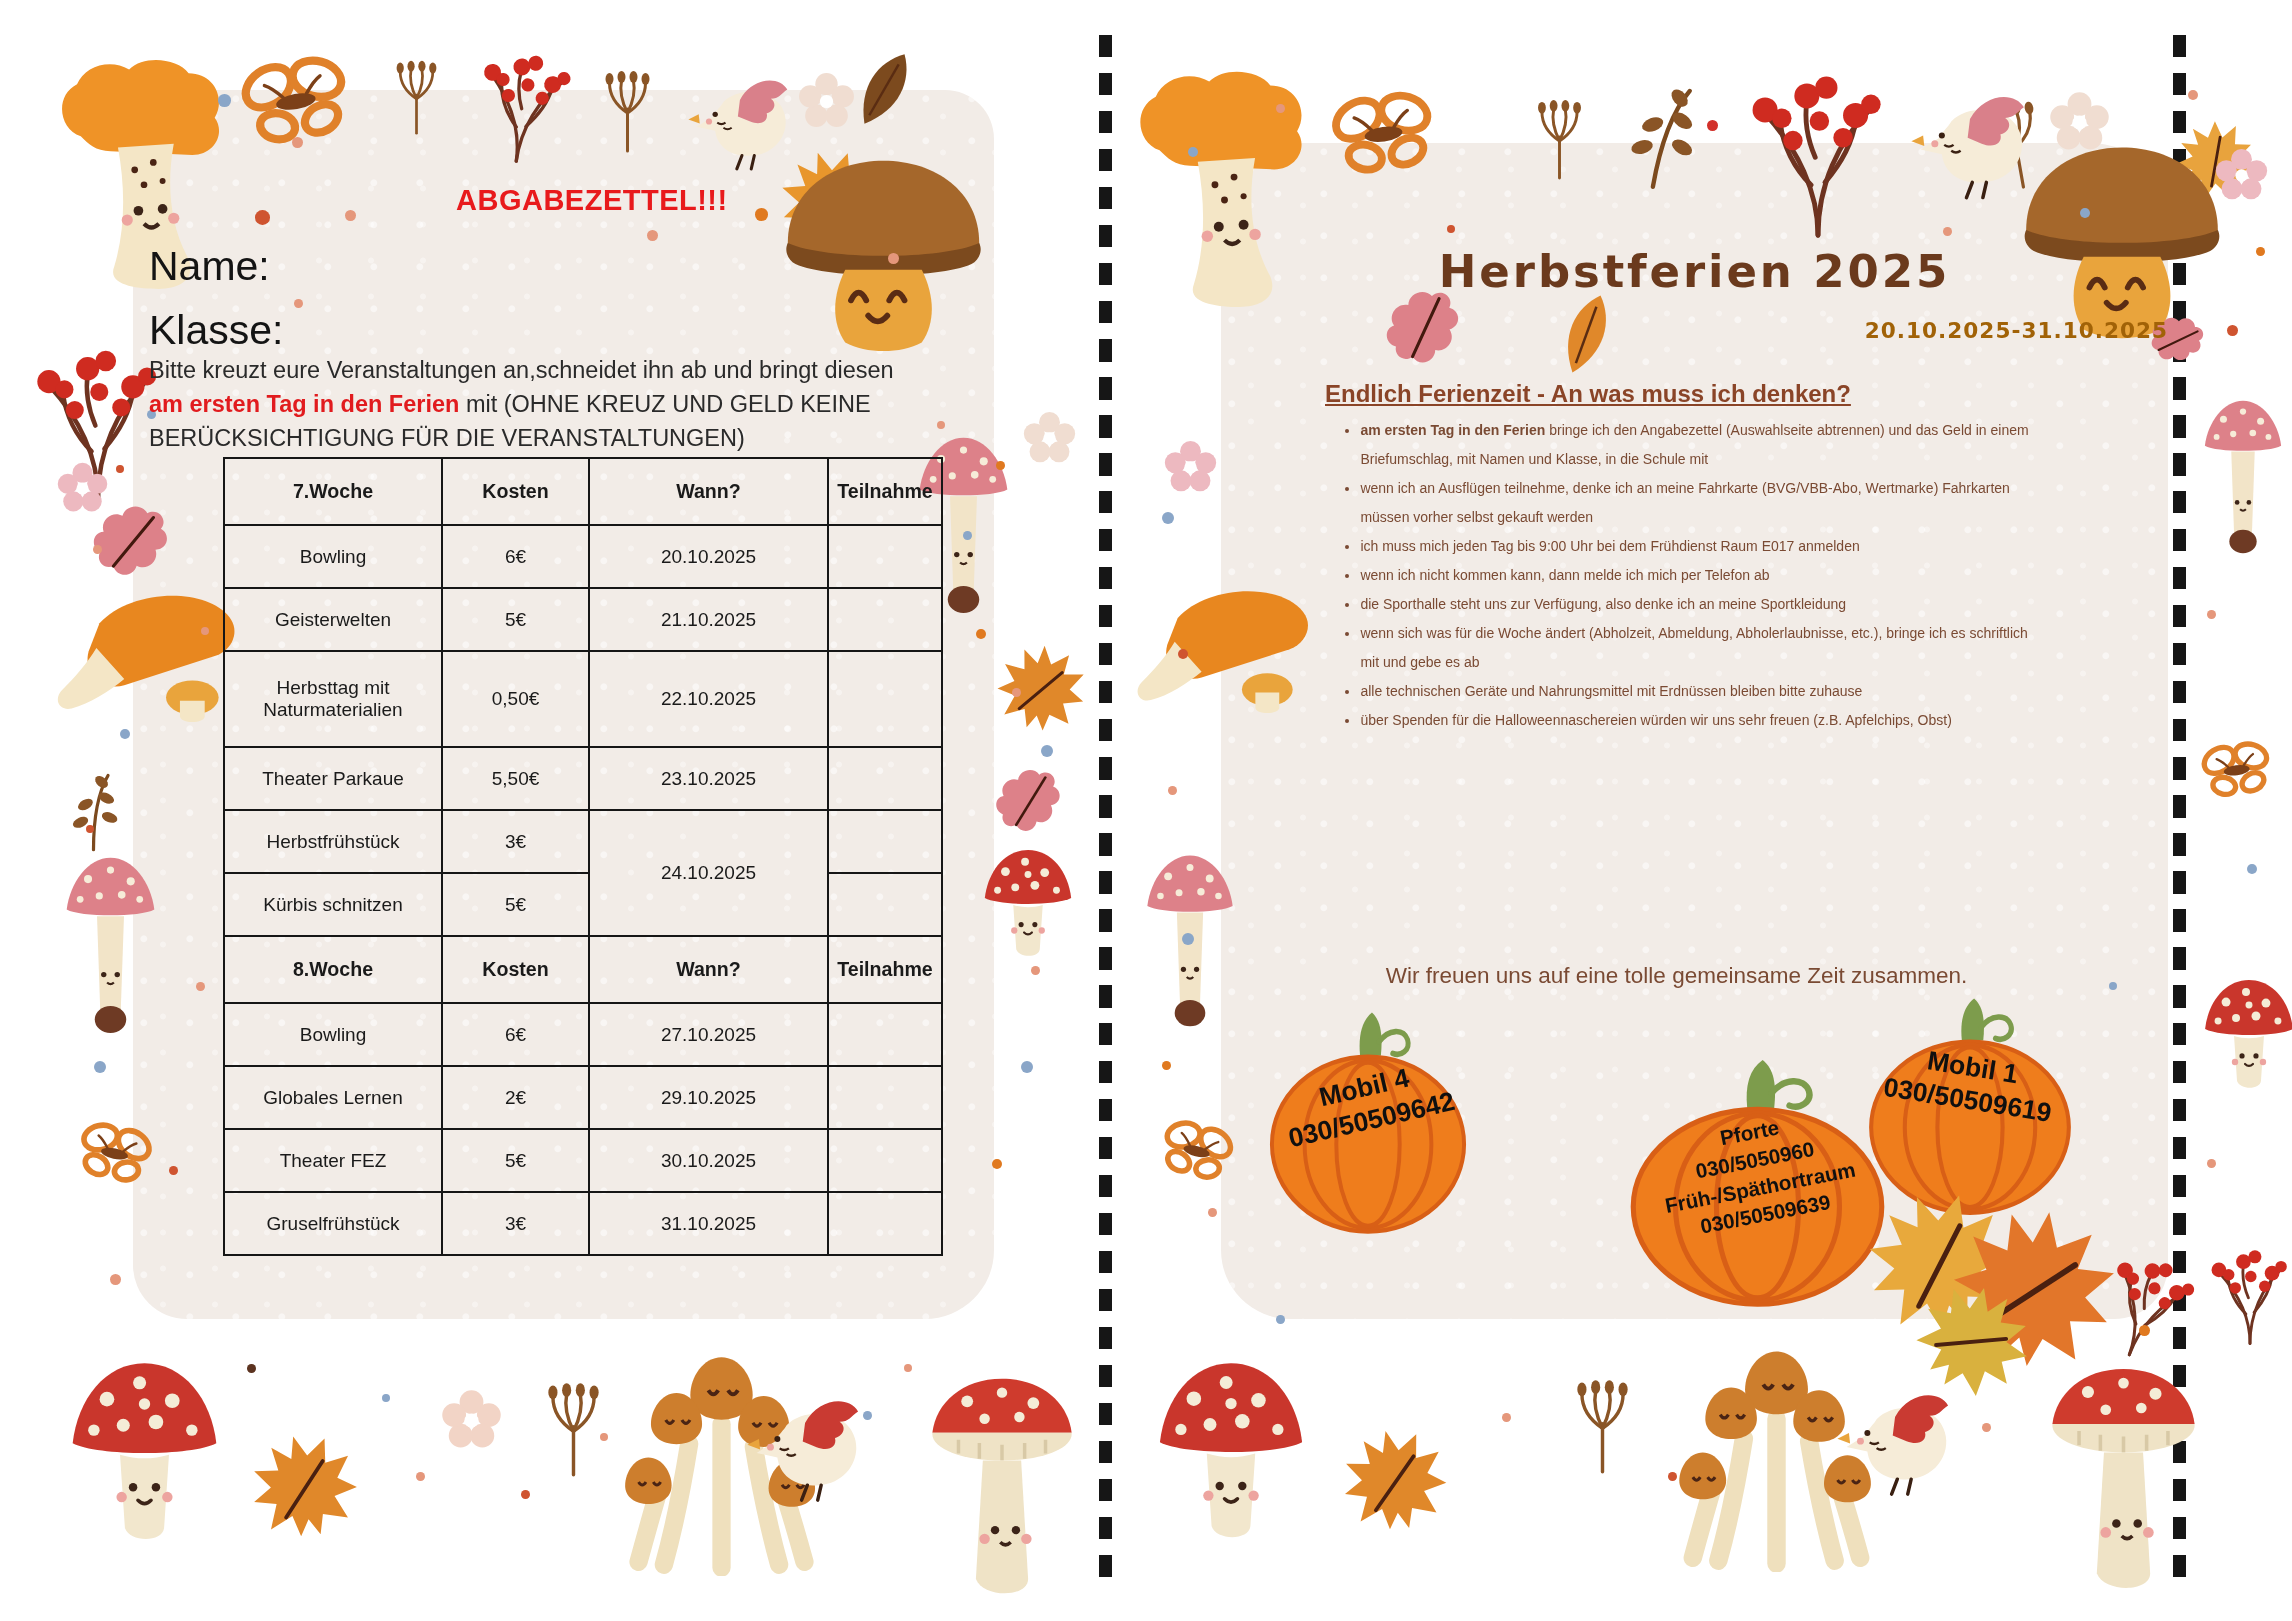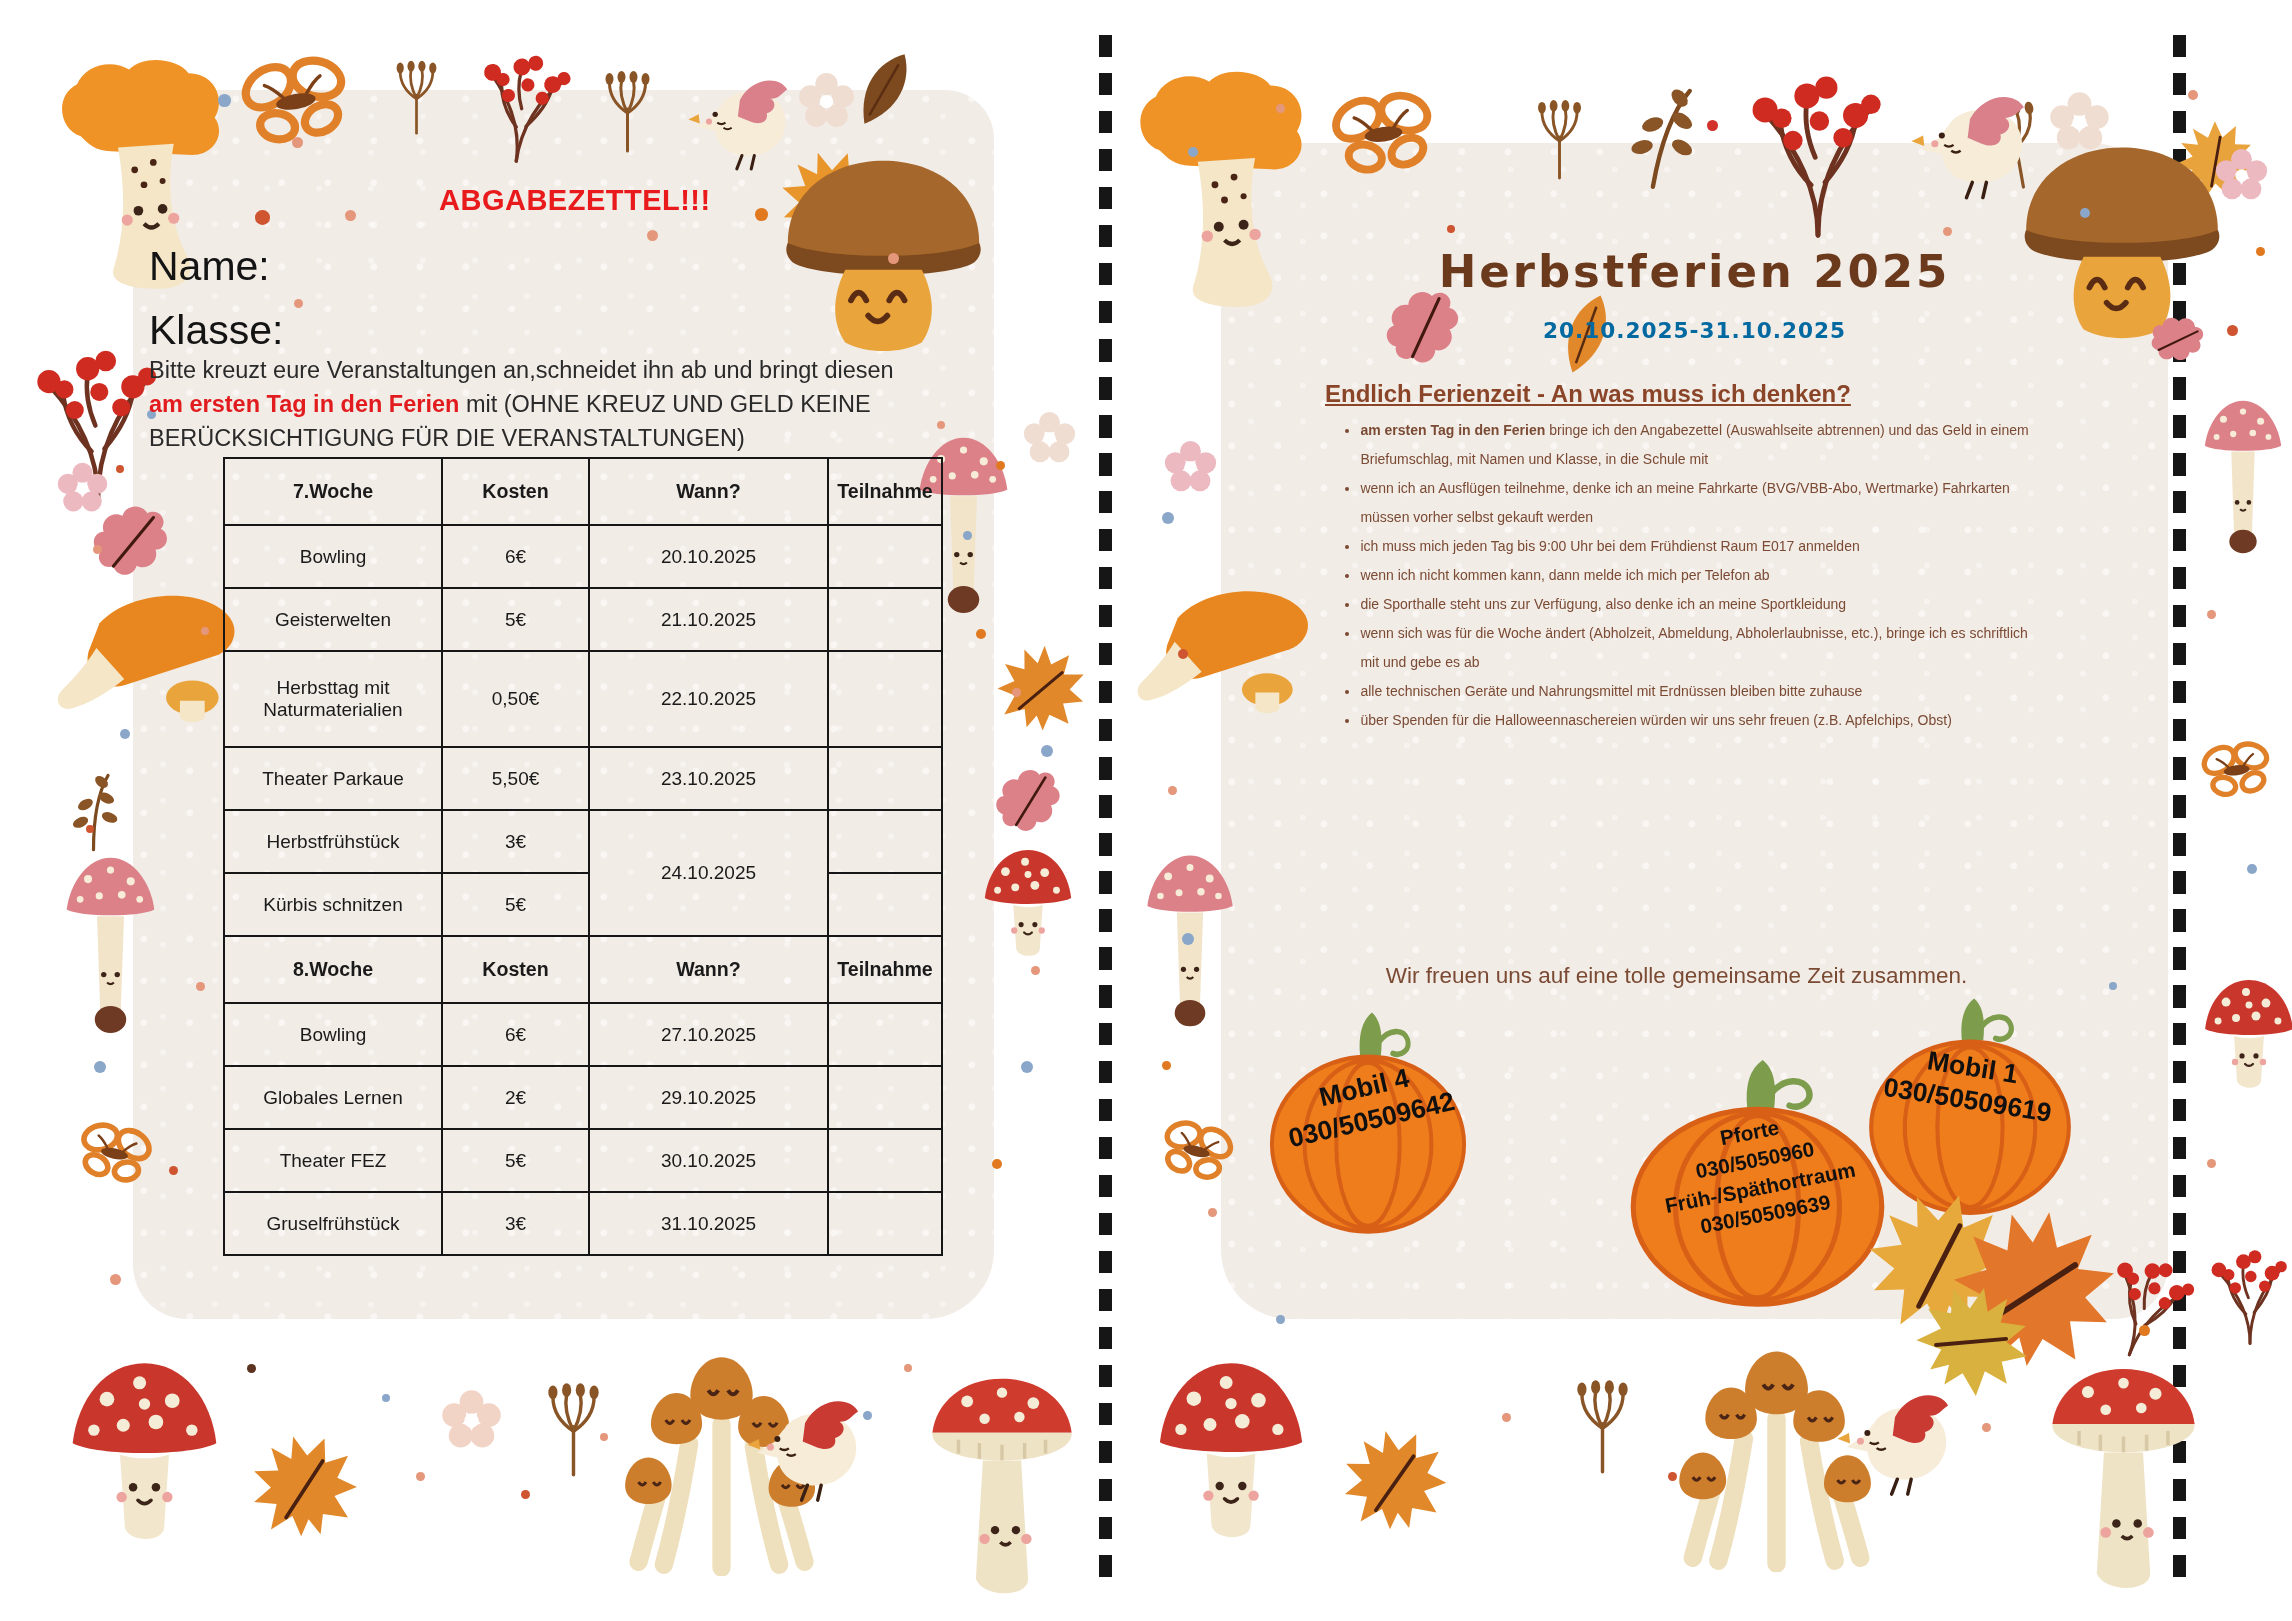--- a/index.html
+++ b/index.html
@@ -10,35 +10,35 @@
     background-image:radial-gradient(circle at 10.8px 8.8px, rgba(255,255,255,.55) 2.9px, transparent 3.9px),
                      radial-gradient(circle at 30px 26.5px, rgba(255,255,255,.4) 2.5px, transparent 3.4px);
     background-size:46px 42px,52px 36px;}
   .panel-left{left:133px;top:90px;width:861px;height:1229px;border-radius:78px 49px 69px 54px;}
   .panel-right{left:1221px;top:143px;width:947px;height:1176px;border-radius:59px 78px 54px 69px;}
   .dashed{position:absolute;top:35px;height:1551px;width:12.7px;z-index:2;
     background:repeating-linear-gradient(180deg,#161616 0 22.5px,transparent 22.5px 38px);}
   .deco{position:absolute;overflow:visible;z-index:3;}
   .dot{position:absolute;border-radius:50%;z-index:3;}
   .txt{position:absolute;z-index:4;}
-  .lp-title{left:439px;top:184px;font-size:29px;font-weight:bold;color:#e81a1c;letter-spacing:0.5px;}
+  .lp-title{left:456px;top:184px;font-size:29px;font-weight:bold;color:#e81a1c;letter-spacing:0.5px;}
   .lp-name{left:149px;top:243px;font-size:41px;color:#141414;}
   .lp-klasse{left:149px;top:307px;font-size:41px;color:#141414;}
   .lp-intro{left:149px;top:353px;width:782px;font-size:23.5px;line-height:34px;color:#2a2a2a;margin:0;}
   .red-bold{color:#e11b1e;font-weight:bold;}
   table.activities{position:absolute;left:223px;top:457px;border-collapse:collapse;table-layout:fixed;z-index:4;background:transparent;}
   table.activities td{border:2.9px solid #161616;text-align:center;vertical-align:middle;
     font-size:19px;color:#1a1a1a;padding:0 5.9px;}
   tr.h td{font-weight:bold;height:65px;font-size:19.6px;}
   tr.r td{height:61px;}
   tr.tall td{height:94px;}
   .rp-title{left:1221px;width:947px;top:245px;text-align:center;font-size:45px;font-weight:bold;
     color:#6b3a1d;letter-spacing:2.9px;font-family:"DejaVu Sans",sans-serif;}
-  .rp-date{left:1221px;width:947px;top:318px;text-align:center;font-size:21.6px;font-weight:bold;
-    color:#0369a1;letter-spacing:1px;font-family:"DejaVu Sans",sans-serif;}
+  .rp-date{left:1221px;width:947px;top:318px;text-align:right;font-size:21.6px;font-weight:bold;
+    color:#a16207;letter-spacing:1px;font-family:"DejaVu Sans",sans-serif;}
   .rp-heading{left:1325px;top:380px;font-size:24px;font-weight:bold;color:#8a4427;text-decoration:underline;}
   .rp-bullets{left:1333px;top:416px;width:710px;color:#7a4a33;font-size:14px;line-height:29px;}
   .rp-bullets ul{margin:0;padding-left:27.4px;}
   .rp-bullets li{margin:0;}
   .rp-bullets .b{font-weight:bold;}
   .rp-closing{left:1255px;width:843px;top:963px;text-align:center;font-size:22.5px;color:#7a4a33;}
   .pumpkin{position:absolute;z-index:5;}
   .pumpkin svg{position:absolute;inset:0;width:100%;height:100%;}
   .pk-text{position:absolute;left:0;right:0;text-align:center;font-weight:bold;color:#101010;line-height:1.25;}
 </style>

